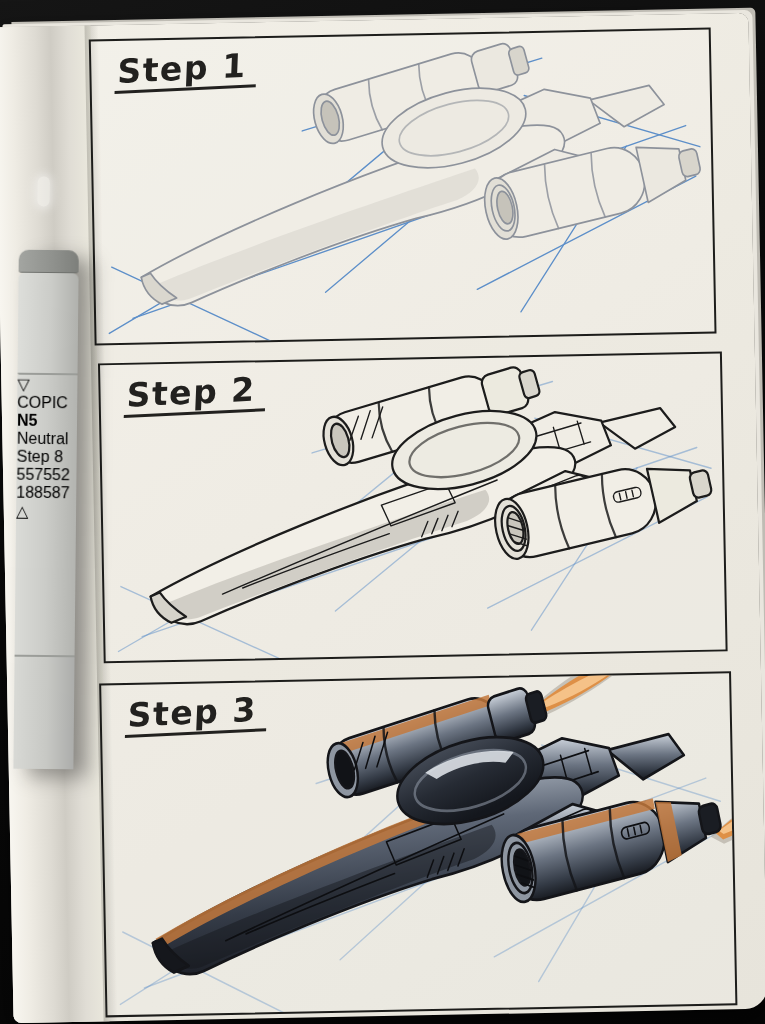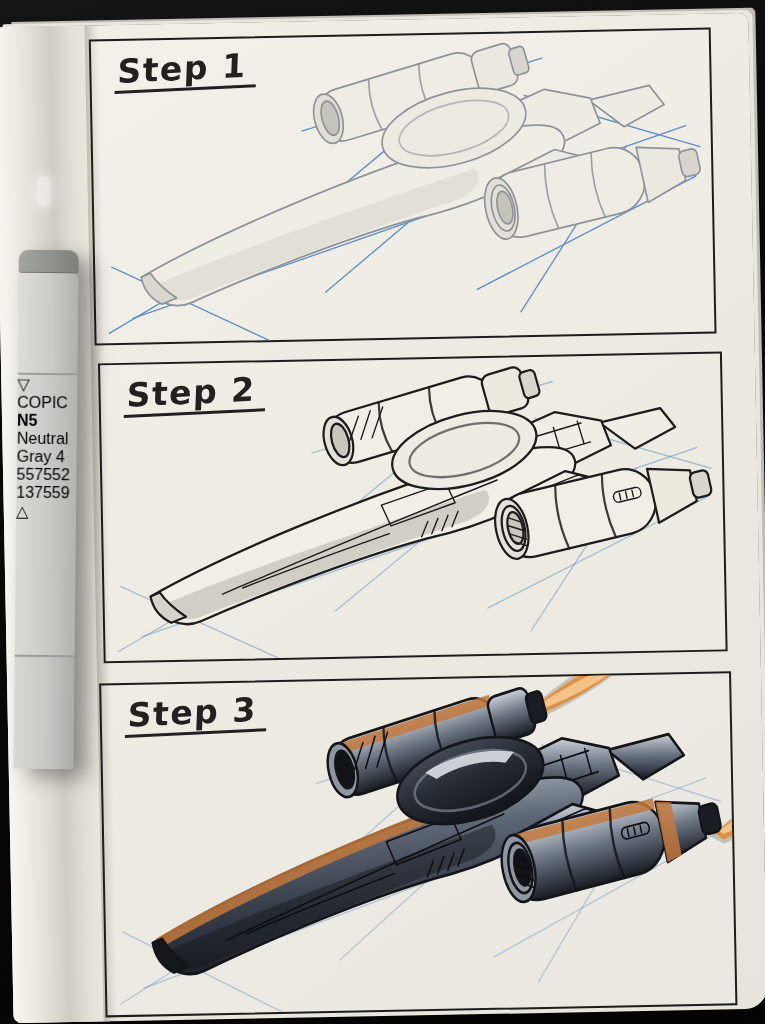--- a/index.html
+++ b/index.html
@@ -584,24 +584,24 @@
 </div>
 
 <div class="marker">
   <div class="m-seg m-end-top"></div>
   <div class="m-seg m-cap-top"></div>
   <div class="m-seg m-body">
     <div class="m-label">
       <span class="m-tri">▽</span>
       <span class="m-brand-block">
         <span class="m-brand">COPIC</span>
-        <span class="m-sub"><b>N5</b> <span>Neutral Gray</span></span>
+        <span class="m-sub"><b>N5</b> <span>Neutral Step</span></span>
       </span>
       <span class="m-barcode-block">
-        <span class="m-digits">4 557552 137559</span>
+        <span class="m-digits">8 557552 188587</span>
         <span class="m-bars"></span>
       </span>
       <span class="m-tri">△</span>
     </div>
   </div>
   <div class="m-seg m-cap-bottom"></div>
   <div class="m-seg m-end-bottom"></div>
 </div>
 
 <button class="read-more">Read more</button>

